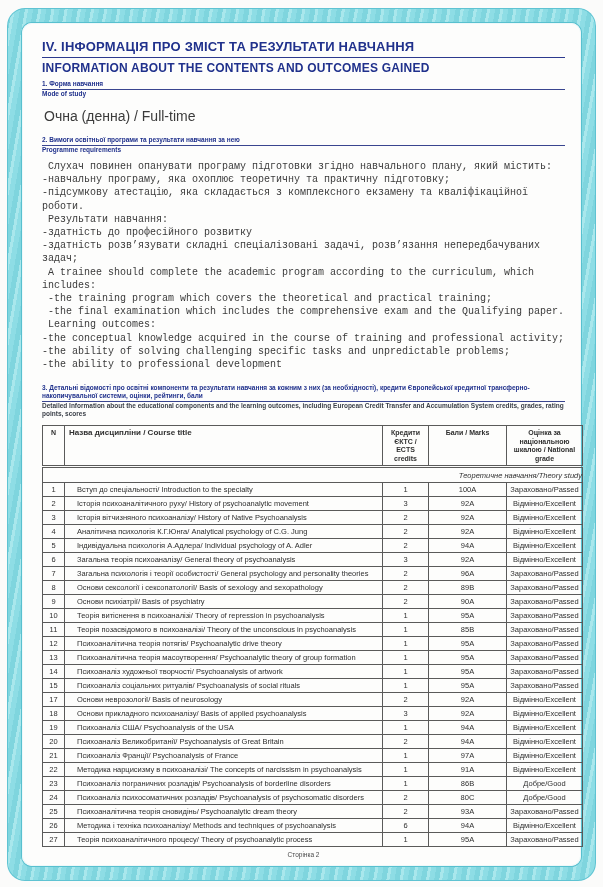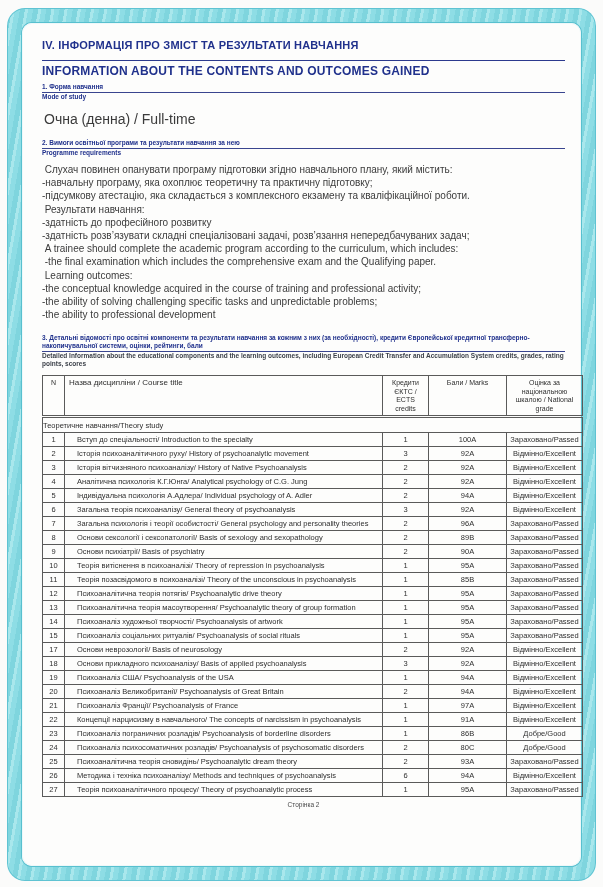--- a/index.html
+++ b/index.html
@@ -24,59 +24,59 @@
     position:absolute; inset:15px;
     background:#fdfdfc;
     border-radius:10px;
     box-shadow: 0 0 0 1px #58c0cf, inset 0 0 0 1px #eef8f9;
   }
   .content {
     position:absolute; left:20px; right:16px; top:16px; bottom:4px;
     color:#343434;
   }
   .title-ua {
-    margin:0; font-size:11px; font-weight:bold; color:#20318c;
-    letter-spacing:.2px; padding-bottom:9px; border-bottom:1px solid #2c3a8e;
+    margin:0; font-size:13px; font-weight:bold; color:#20318c;
+    letter-spacing:.2px; padding-bottom:3px; border-bottom:1px solid #2c3a8e;
   }
   .title-en {
     margin:3px 0 0 0; font-size:12px; font-weight:bold; color:#20318c;
     letter-spacing:.2px;
   }
   .lbl {
     font-size:6.5px; font-weight:bold; color:#20318c; line-height:8px;
   }
   .lbl.ua { border-bottom:1px solid #39458f; padding-bottom:1px; }
   .lbl.dark { color:#3a3f48; }
   .m-top-sm { margin-top:5px; }
   .field-value { font-size:14px; color:#3b3b3b; margin:10px 0 12px 2px; }
-  .para { margin-top:6px; }
+  .para { margin-top:6px;font-family:Liberation Mono, monospace; }
   .para-line { font-size:10px; line-height:13.2px; color:#3b3b3b; white-space:pre-wrap; }
   .sec3 { margin-top:13px; }
   
   table.courses {
     margin-top:7px; width:100%; border-collapse:collapse;
     font-size:7.5px; line-height:9px; color:#2f2f2f;
     table-layout:fixed;
   }
   .courses th, .courses td { border:1px solid #5a5a5a; padding:2px 2px; vertical-align:top; }
   .courses thead th {
-    font-size:7px; font-weight:normal; text-align:center; line-height:8.5px;
+    font-size:7px; font-weight:bold; text-align:center; line-height:8.5px;
     border-bottom:3px double #5a5a5a; padding-top:3px;
   }
   .courses thead th.h-title { text-align:left; font-size:8px; padding-left:4px; }
   .courses col.c-n { width:22px; }
   .courses col.c-title { width:318px; }
   .courses col.c-credits { width:46px; }
   .courses col.c-marks { width:78px; }
   .courses col.c-grade { width:76px; }
   .courses td.col-n { text-align:center; }
   .courses td.col-title { text-align:left; padding-left:12px; }
   .courses td.col-credits, .courses td.col-marks { text-align:center; }
   .courses td.col-grade { text-align:center; vertical-align:middle; }
-  .courses tr.section-row td { text-align:left; padding:2.5px 0; }
+  .courses tr.section-row td { text-align:right; padding:2.5px 0;font-style:italic; }
   .footer { margin-top:4px; text-align:center; font-size:6.5px; color:#4a4a4a; }
 </style>
 </head>
 <body>
 
 <div class="page">
   <div class="band">
     <div class="inner">
       <div class="content">
 
@@ -91,20 +91,21 @@
         <div class="lbl">Programme requirements</div>
 
         <div class="para">
             <div class="para-line"> Слухач повинен опанувати програму підготовки згідно навчального плану, який містить:</div>
             <div class="para-line">-навчальну програму, яка охоплює теоретичну та практичну підготовку;</div>
             <div class="para-line">-підсумкову атестацію, яка складається з комплексного екзамену та кваліфікаційної роботи.</div>
             <div class="para-line"> Результати навчання:</div>
             <div class="para-line">-здатність до професійного розвитку</div>
             <div class="para-line">-здатність розв’язувати складні спеціалізовані задачі, розв’язання непередбачуваних задач;</div>
             <div class="para-line"> A trainee should complete the academic program according to the curriculum, which includes:</div>
+            <div class="para-line"> -the training program which covers the theoretical and practical training;</div>
             <div class="para-line"> -the final examination which includes the comprehensive exam and the Qualifying paper.</div>
             <div class="para-line"> Learning outcomes:</div>
             <div class="para-line">-the conceptual knowledge acquired in the course of training and professional activity;</div>
             <div class="para-line">-the ability of solving challenging specific tasks and unpredictable problems;</div>
             <div class="para-line">-the ability to professional development</div>
           </div>
 
         <div class="sec3">
           <div class="lbl ua">3. Детальні відомості про освітні компоненти та результати навчання за кожним з них (за необхідності), кредити Європейської кредитної трансферно-накопичувальної системи, оцінки, рейтинги, бали</div>
           <div class="lbl dark">Detailed Information about the educational components and the learning outcomes, including European Credit Transfer and Accumulation System credits, grades, rating points, scores</div>
@@ -266,21 +267,21 @@
               </tr>
               <tr>
                 <td class="col-n">21</td>
                 <td class="col-title">Психоаналіз Франції/ Psychoanalysis of France</td>
                 <td class="col-credits">1</td>
                 <td class="col-marks">97A</td>
                 <td class="col-grade">Відмінно/Excellent</td>
               </tr>
               <tr>
                 <td class="col-n">22</td>
-                <td class="col-title">Концепції нарцисизму в навчального/ The concepts of narcissism in psychoanalysis</td>
+                <td class="col-title">Методика нарцисизму в психоаналізі/ The concepts of narcissism in psychoanalysis</td>
                 <td class="col-credits">1</td>
                 <td class="col-marks">91A</td>
                 <td class="col-grade">Відмінно/Excellent</td>
               </tr>
               <tr>
                 <td class="col-n">23</td>
                 <td class="col-title">Психоаналіз пограничних розладів/ Psychoanalysis of borderline disorders</td>
                 <td class="col-credits">1</td>
                 <td class="col-marks">86B</td>
                 <td class="col-grade">Добре/Good</td>

